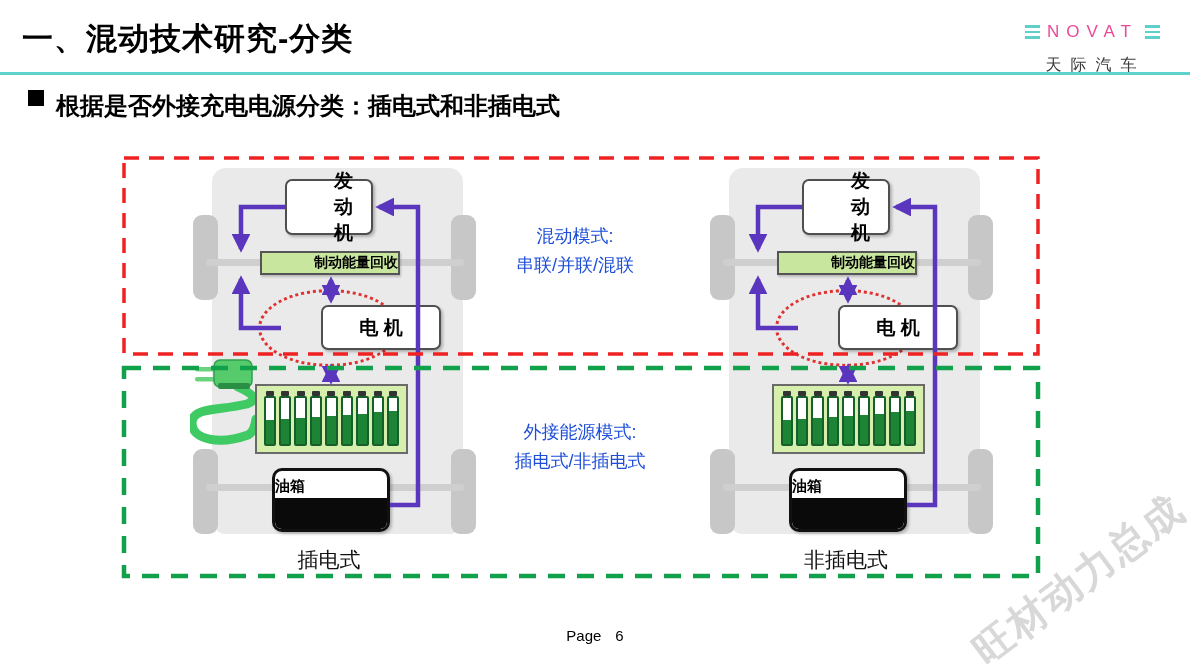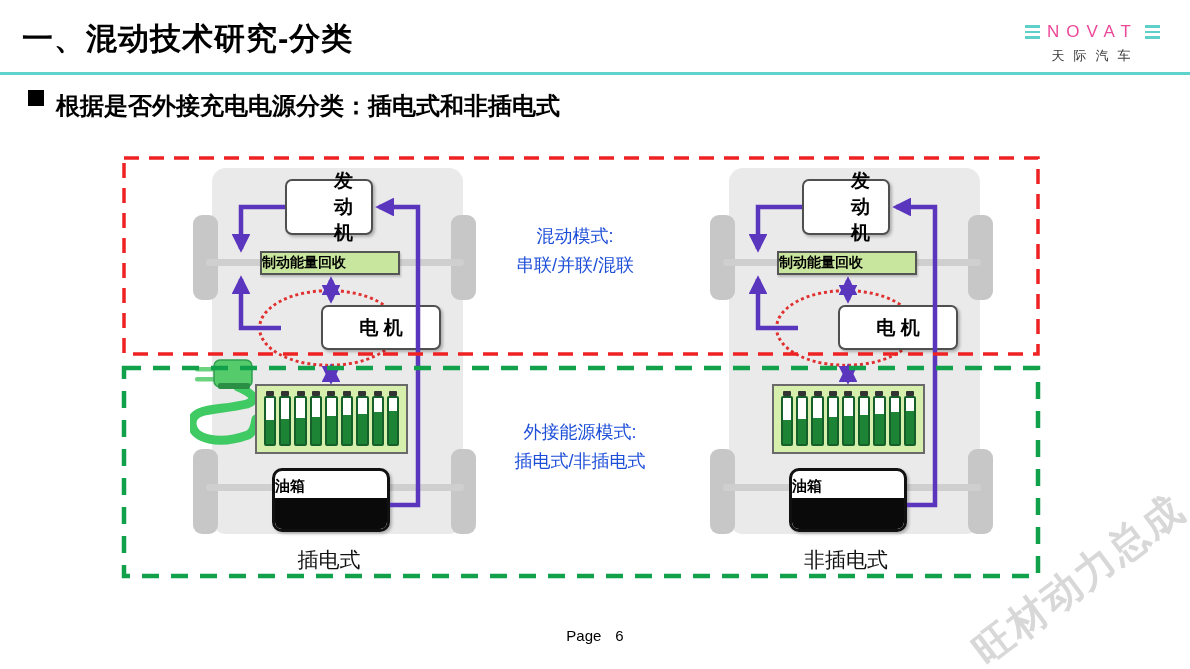--- a/index.html
+++ b/index.html
@@ -12,21 +12,21 @@
   .title{
     position:absolute; left:22px; top:18px; font-size:31px; font-weight:bold;
     letter-spacing:1px; color:#000;
   }
   .header-rule{ position:absolute; left:0; top:72px; width:1190px; height:3px; background:#5ed3cb; }
   .logo{ position:absolute; right:30px; top:22px; text-align:center; }
   .logo-row{ display:flex; align-items:center; gap:7px; }
   .ebars{ display:flex; flex-direction:column; gap:3px; }
   .ebars i{ display:block; width:15px; height:2.5px; background:#5ecfc9; }
   .logo-letters{ font-size:17px; letter-spacing:7px; color:#ec4899; font-weight:400; }
-  .logo-cn{ margin-top:5px; font-size:13px; letter-spacing:9px; color:#3a3a3a; padding-left:6px;}
+  .logo-cn{ margin-top:13px; font-size:16px; letter-spacing:9px; color:#3a3a3a; padding-left:6px;}
 
   
   .subtitle{ position:absolute; left:28px; top:90px; display:flex; align-items:flex-start; }
   .bullet-sq{ width:16px; height:16px; background:#000; margin-right:12px; }
   .subtitle span{ font-size:24px; font-weight:bold; }
 
   
   .anno{ position:absolute; text-align:center; font-size:18px; line-height:29px; color:#1d4ed8; }
   #anno-hybrid{ left:468px; top:222px; width:214px; }
   #anno-external{ left:465px; top:418px; width:230px; }
@@ -44,21 +44,21 @@
   .axle{ position:absolute; left:16px; width:258px; height:7px; background:#cfcfcf; border-radius:3px; }
   .axle.front{ top:94px; } .axle.rear{ top:319px; }
 
   .node-box{ position:absolute; background:#fff; border:2px solid #4f4f4f; border-radius:7px;
     display:flex; align-items:center; justify-content:center; font-weight:bold;
     box-shadow:2px 2px 3px rgba(0,0,0,.25); }
   .engine-box{ left:95px; top:14px; width:88px; height:56px; font-size:19px;padding-left:47px; }
   .motor-box{ left:91px; top:140px; width:120px; height:45px; font-size:19px;margin-left:40px; }
   .brake-box{ position:absolute; left:70px; top:86px; width:140px; height:24px;
     background:#c9e69f; border:2px solid #555; display:flex; align-items:center;
-    justify-content:flex-start; font-weight:bold; font-size:14px; box-shadow:1px 2px 2px rgba(0,0,0,.2); }
+    justify-content:flex-end; font-weight:bold; font-size:14px; box-shadow:1px 2px 2px rgba(0,0,0,.2); }
   .motor-ellipse{ position:absolute; left:68px; top:124px; width:142px; height:78px;
     border:3px dotted #e03030; border-radius:50%; }
 
   .battery{ position:absolute; left:65px; top:219px; width:153px; height:70px;
     background:#d7efad; border:2px solid #6a6a6a; display:flex; align-items:stretch;
     padding:10px 5px 6px 5px; }
   .cell{ flex:1; margin:0 1.5px; border:2px solid #15602a; background:#fff;
     position:relative; border-radius:2px; overflow:visible; }
   .cell .nub{ position:absolute; top:-7px; left:50%; margin-left:-4px; width:8px; height:5px;
     background:#333; border-radius:1px; }

